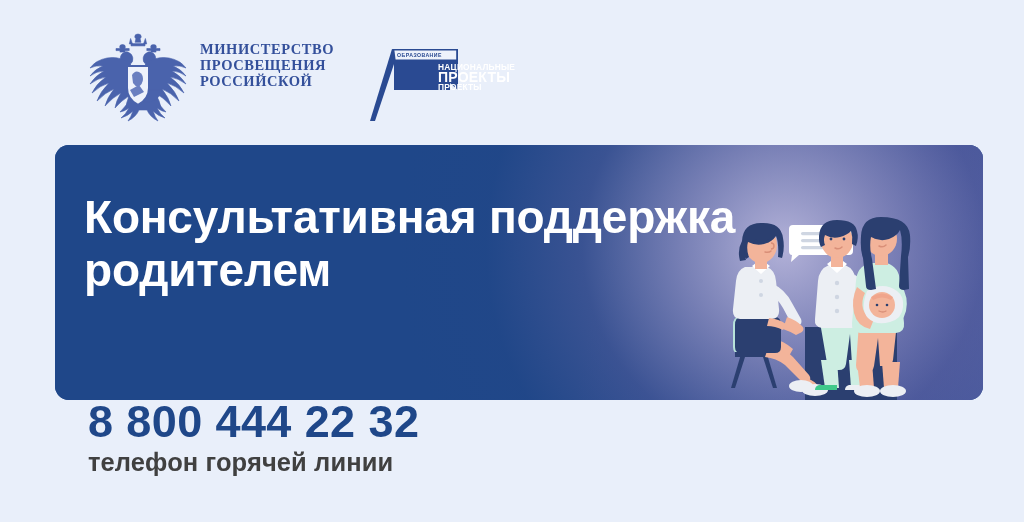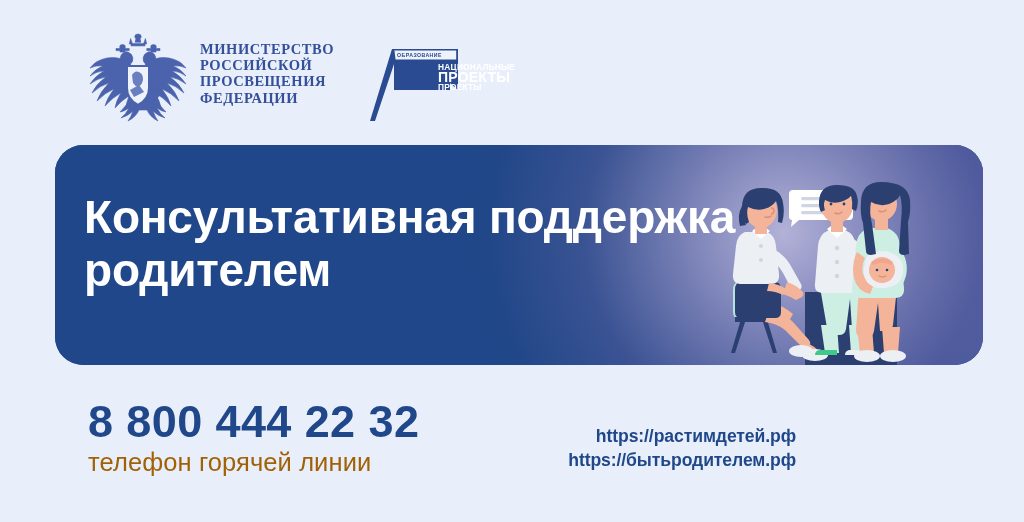--- a/index.html
+++ b/index.html
@@ -92,22 +92,22 @@
   #np-main-label span { display: block; padding-left: 42px; }
   #np-main-label .l2 { font-size: 14px; }
   #np-main-label .l3 { font-size: 8.4px; }
 
   
   #hero-card {
     position: absolute;
     left: 55px;
     top: 145px;
     width: 928px;
-    height: 220px;
-    border-radius: 28px;
+    height: 255px;
+    border-radius: 14px;
     overflow: hidden;
     background: #1f4789;
   }
 
   #hero-gradient {
     position: absolute;
     inset: 0;
     background:
       radial-gradient(circle at 78.5% 40%, rgba(190,186,222,0.92) 0%, rgba(150,148,196,0.72) 14%, rgba(95,99,160,0.42) 27%, rgba(45,70,132,0.10) 40%, rgba(31,71,137,0) 52%),
       linear-gradient(100deg, #1f4789 0%, #1f4789 58%, #24478c 70%, #2f4c92 80%, #3c5097 90%, #4a5a9f 100%);
@@ -154,24 +154,24 @@
     font-size: 45px;
     font-weight: 700;
     line-height: 48px;
     letter-spacing: 0.4px;
     color: #1f4789;
     white-space: nowrap;
   }
   #hotline-caption {
     margin-top: 2px;
     font-size: 25.5px;
-    font-weight: 400;
+    font-weight: 700;
     line-height: 29px;
     letter-spacing: 0.1px;
-    color: #a16207;
+    color: #404040;
     white-space: nowrap;
   }
 
   #websites-block {
     position: absolute;
     left: 528px;
     top: 34px;
     width: 268px;
     text-align: right;
   }
@@ -219,23 +219,22 @@
           <g>
             <path d="M41 38 h22 v22 q0 11 -11 17 -11-6 -11-17z" fill="#eef2fb" stroke="#4a63ac" stroke-width="2"></path>
             <path d="M46 47 q3-5 7-3 4 2 4 7 0 5-5 8 -3-1 -5-4z" fill="#6a7fc0"></path>
             <path d="M44 62 l9-5 5 7 -10 5z" fill="#6a7fc0"></path>
           </g>
         </svg>
       </span>
 
       <div id="ministry-name">
         <span class="mline">МИНИСТЕРСТВО</span>
+        <span class="mline">ПРОСВЕЩЕНИЯ</span>
         <span class="mline">РОССИЙСКОЙ</span>
-        <span class="mline">ПРОСВЕЩЕНИЯ</span>
-        <span class="mline">ФЕДЕРАЦИИ</span>
       </div>
     </div>
 
     <div id="np-logo">
       <span>
         <svg viewBox="0 0 96 80" width="96" height="80" aria-hidden="true">
 
           <path d="M26 4 L4 76 L9 76 L31 10 Z" fill="#2a4a92"></path>
 
           <path d="M26 4 L92 4 L92 16 L28 16 Z" fill="#2a4a92"></path>
@@ -370,19 +369,15 @@
     </div>
   </div>
 
   <div id="contacts">
 
     <div id="hotline-block">
       <div id="hotline-number">8 800 444 22 32</div>
       <div id="hotline-caption">телефон горячей линии</div>
     </div>
 
-    <div id="websites-block">
-      <a class="website-link" href="#">https://растимдетей.рф</a>
-      <a class="website-link" href="#">https://быть­родителем.рф</a>
-    </div>
 
   </div>
 </div>
 
 </body></html>

